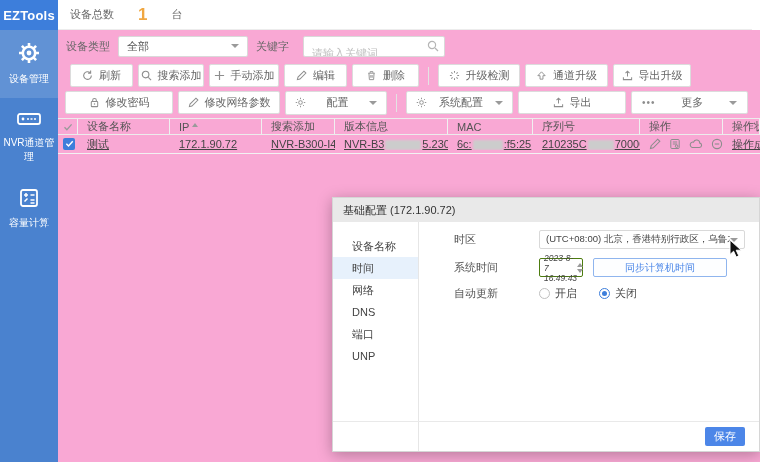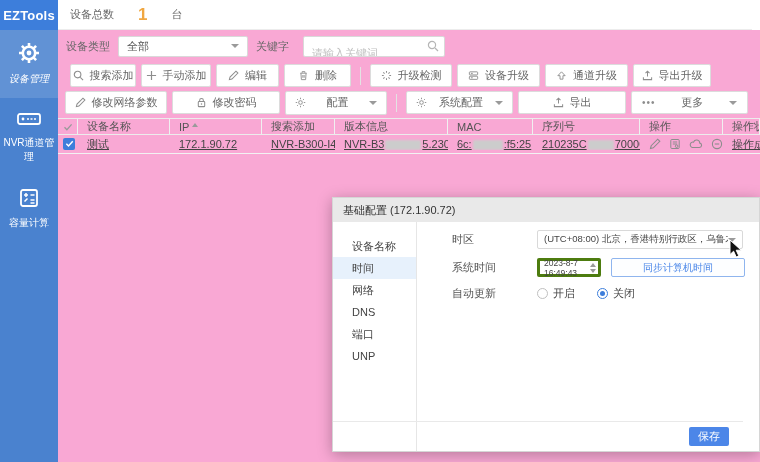--- a/index.html
+++ b/index.html
@@ -11,21 +11,21 @@
   .topbar { position:absolute; top:0; left:0; right:8px; height:30px; display:flex; }
   .logo { width:58px; height:30px; background:#3D7EDB; color:#fff; font-weight:bold;
     font-size:13px; display:flex; align-items:center; justify-content:center; letter-spacing:.2px;}
   .topstrip { flex:1; background:#fff; border-bottom:1px solid #ececec; display:flex;
     align-items:center; gap:22px; padding-left:12px; color:#666; }
   .total-num { color:#F0A742; font-size:17px; font-weight:bold; margin:0 2px; }
 
   
   .sidebar { position:absolute; top:30px; left:0; bottom:0; width:58px; background:#4A82CF; }
   .side-item { padding:11px 2px 12px 2px; text-align:center; color:#fff; font-size:10px; cursor:pointer; }
-  .side-item.active { background:rgba(255,255,255,0.13);font-style:italic; }
+  .side-item.active { background:rgba(255,255,255,0.13); }
   .side-item .sicon { display:block; margin:0 auto 7px auto; }
 
   
   .main { position:absolute; left:58px; top:30px; right:0; bottom:0; background:#f9a8d4; }
 
   .filterbar { height:32px; display:flex; align-items:center; padding-left:8px; gap:8px; }
   .flabel { color:#666; }
   .selectbox { width:130px; height:21px; border:1px solid #d9d9d9; border-radius:2px;
     display:flex; align-items:center; padding:0 8px; color:#555; background:#fff; position:relative;}
   .selectbox .tri { margin-left:auto; }
@@ -73,36 +73,36 @@
   .dlg-tabs { width:88px; border-right:1px solid #e6e6e6; padding-top:13px; }
   .dlg-tab { height:22px; line-height:22px; padding-left:19px; color:#444; cursor:pointer; }
   .dlg-tab.active { background:#e7f1fc; }
   .dlg-content { flex:1; padding:8px 14px 0 35px; position:relative; }
   .frow { display:flex; align-items:center; margin-bottom:9px; }
   .flbl { width:85px; color:#555; flex:none; }
   .tzselect { width:206px; height:19px; border:1px solid #d9d9d9; border-radius:2px;
     display:flex; align-items:center; padding:0 6px; font-size:9.5px; color:#444;
     white-space:nowrap; overflow:hidden; cursor:pointer; background:#fff;}
   .tzselect .tri { margin-left:auto; flex:none;}
-  .timeinput { width:64px; height:19px; border:3px solid #4d7c0f; border-radius:2px;
-    display:flex; align-items:center; padding:0 2px 0 4px; font-size:8.5px; color:#444; background:#fff;}
+  .timeinput { width:44px; height:19px; border:1px solid #4d7c0f; border-radius:2px;
+    display:flex; align-items:center; padding:0 2px 0 4px; font-size:8.5px; color:#444; background:#fff;font-style:italic;}
   .spin { display:flex; flex-direction:column; margin-left:auto; gap:2px; cursor:pointer;}
   .spin i { width:0; height:0; border-left:3px solid transparent; border-right:3px solid transparent; display:block;}
   .spin .up { border-bottom:4px solid #9a9a9a; }
   .spin .dn { border-top:4px solid #9a9a9a; }
   .syncbtn { margin-left:10px; width:134px; height:19px; border:1px solid #8fb5ee; border-radius:2px;
     background:#fdfeff; color:#4A86E8; font-size:10px; display:flex; align-items:center;
     justify-content:center; cursor:pointer; font-family:inherit;}
   .radio { width:11px; height:11px; border:1px solid #c0c0c0; border-radius:50%; background:#fff;
     display:inline-flex; align-items:center; justify-content:center; margin-right:5px; cursor:pointer; flex:none;}
   .radio.on { border-color:#3D7EDB; }
   .radio.on i { width:5px; height:5px; border-radius:50%; background:#3D7EDB; display:block;}
   .radio-grp { display:flex; align-items:center; gap:0; }
   .rlbl { margin-right:22px; color:#444; }
-  .dlg-footer { position:absolute; left:0; right:16px; bottom:0; height:30px; border-top:1px solid #e9e9e9; }
+  .dlg-footer { position:absolute; left:0; right:0; bottom:0; height:30px; border-top:1px solid #e9e9e9; }
   .savebtn { position:absolute; right:14px; top:5px; width:40px; height:19px; background:#4C86E8;
     border:none; border-radius:2px; color:#fff; font-size:11px; cursor:pointer; font-family:inherit;}
 
   .cursor { position:absolute; left:729px; top:239px; z-index:50; pointer-events:none; }
   svg { display:block; }
 </style>
 </head>
 <body>
 
 <div class="root">
@@ -156,20 +156,27 @@
       <div class="kwwrap">
         <input type="text" placeholder="请输入关键词" style="">
         <svg width="12" height="12" viewBox="0 0 12 12">
           <circle cx="5" cy="5" r="3.6" fill="none" stroke="#b5b5b5" stroke-width="1.2"></circle>
           <path d="M8 8l3 3" stroke="#b5b5b5" stroke-width="1.2"></path>
         </svg>
       </div>
     </div>
 
     <div class="toolrow">
+      <button class="tbtn" style="width:63px">
+        <svg width="11" height="11" viewBox="0 0 12 12">
+            <path d="M10.2 6a4.2 4.2 0 1 1-1.3-3" fill="none" stroke="#8d8d8d" stroke-width="1.2"></path>
+            <path d="M9.4 0.6v2.8H6.6" fill="none" stroke="#8d8d8d" stroke-width="1.2"></path>
+          </svg>
+        <span>刷新</span>
+      </button>
       <button class="tbtn" style="width:66px">
         <svg width="11" height="11" viewBox="0 0 12 12">
             <circle cx="5" cy="5" r="3.6" fill="none" stroke="#8d8d8d" stroke-width="1.2"></circle>
             <path d="M8 8l3 3" stroke="#8d8d8d" stroke-width="1.2"></path>
           </svg>
         <span>搜索添加</span>
       </button>
       <button class="tbtn" style="width:70px">
         <svg width="11" height="11" viewBox="0 0 12 12">
             <path d="M6 1v10M1 6h10" stroke="#8d8d8d" stroke-width="1.3"></path>
@@ -190,54 +197,46 @@
       </button>
       <span class="vdiv"></span>
       <button class="tbtn" style="width:82px">
         <svg width="11" height="11" viewBox="0 0 12 12">
             <path d="M6 1v2M6 9v2M1 6h2M9 6h2M2.5 2.5l1.4 1.4M8.1 8.1l1.4 1.4M9.5 2.5L8.1 3.9M3.9 8.1L2.5 9.5" stroke="#8d8d8d" stroke-width="1.1"></path>
           </svg>
         <span>升级检测</span>
       </button>
       <button class="tbtn" style="width:83px">
         <svg width="11" height="11" viewBox="0 0 12 12">
-            <rect x="1.5" y="2" width="9" height="3.4" rx=".7" fill="none" stroke="#8d8d8d" stroke-width="1"></rect>
-            <rect x="1.5" y="6.8" width="9" height="3.4" rx=".7" fill="none" stroke="#8d8d8d" stroke-width="1"></rect>
-            <path d="M3.2 3.7h2M3.2 8.5h2" stroke="#8d8d8d" stroke-width="1"></path>
-          </svg>
-        <span>设备升级</span>
-      </button>
-      <button class="tbtn" style="width:83px">
-        <svg width="11" height="11" viewBox="0 0 12 12">
             <path d="M6 2L2 6.2h2.4V10h3.2V6.2H10z" fill="none" stroke="#8d8d8d" stroke-width="1"></path>
           </svg>
         <span>通道升级</span>
       </button>
       <button class="tbtn" style="width:78px">
         <svg width="11" height="11" viewBox="0 0 12 12">
             <path d="M6 1.2v6M3.8 3.4L6 1.2l2.2 2.2M1.5 8v2.5h9V8" fill="none" stroke="#8d8d8d" stroke-width="1.1"></path>
           </svg>
         <span>导出升级</span>
       </button>
     </div>
 
     <div class="toolrow toolrow2">
-      <button class="tbtn" style="width:102px">
-        <svg width="11" height="11" viewBox="0 0 12 12">
-            <path d="M1.5 10.5l.7-2.8 6.5-6.5 2.1 2.1-6.5 6.5z" fill="none" stroke="#8d8d8d" stroke-width="1.1"></path>
-          </svg>
-        <span>修改网络参数</span>
-      </button>
       <button class="tbtn" style="width:108px">
         <svg width="11" height="11" viewBox="0 0 12 12">
             <rect x="2.5" y="5" width="7" height="5.5" rx=".8" fill="none" stroke="#8d8d8d" stroke-width="1.1"></rect>
             <path d="M4 5V3.6a2 2 0 0 1 4 0V5" fill="none" stroke="#8d8d8d" stroke-width="1.1"></path>
             <circle cx="6" cy="7.7" r=".8" fill="#8d8d8d"></circle>
           </svg>
         <span>修改密码</span>
+      </button>
+      <button class="tbtn" style="width:102px">
+        <svg width="11" height="11" viewBox="0 0 12 12">
+            <path d="M1.5 10.5l.7-2.8 6.5-6.5 2.1 2.1-6.5 6.5z" fill="none" stroke="#8d8d8d" stroke-width="1.1"></path>
+          </svg>
+        <span>修改网络参数</span>
       </button>
       <button class="tbtn" style="width:102px; justify-content:space-between; padding:11px 9px;">
         <svg width="11" height="11" viewBox="0 0 12 12">
             <circle cx="6" cy="6" r="2" fill="none" stroke="#8d8d8d" stroke-width="1"></circle>
             <path d="M6 .8v1.6M6 9.6v1.6M.8 6h1.6M9.6 6h1.6M2.3 2.3l1.1 1.1M8.6 8.6l1.1 1.1M9.7 2.3L8.6 3.4M3.4 8.6L2.3 9.7" stroke="#8d8d8d" stroke-width="1"></path>
           </svg>
         <span>配置</span>
         <span class="tri"></span>
       </button>
       <span class="vdiv"></span>

